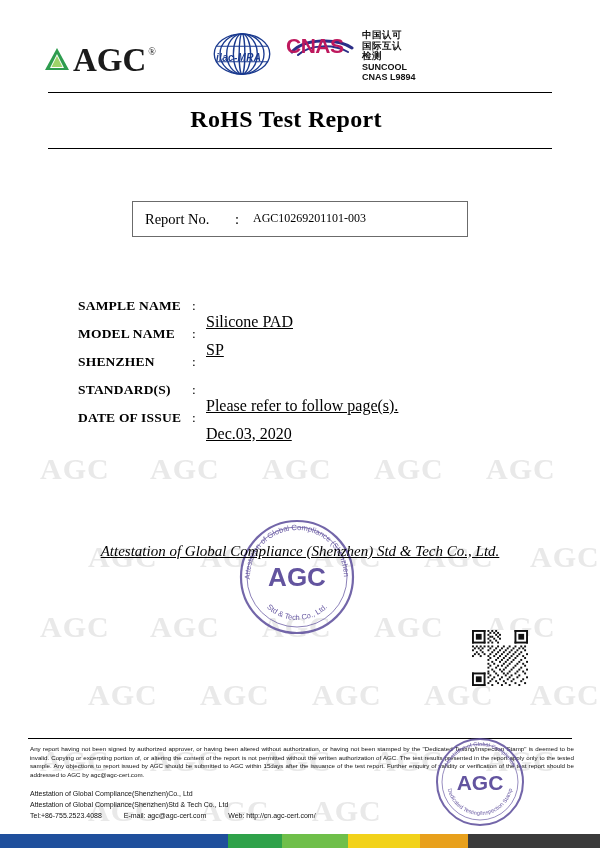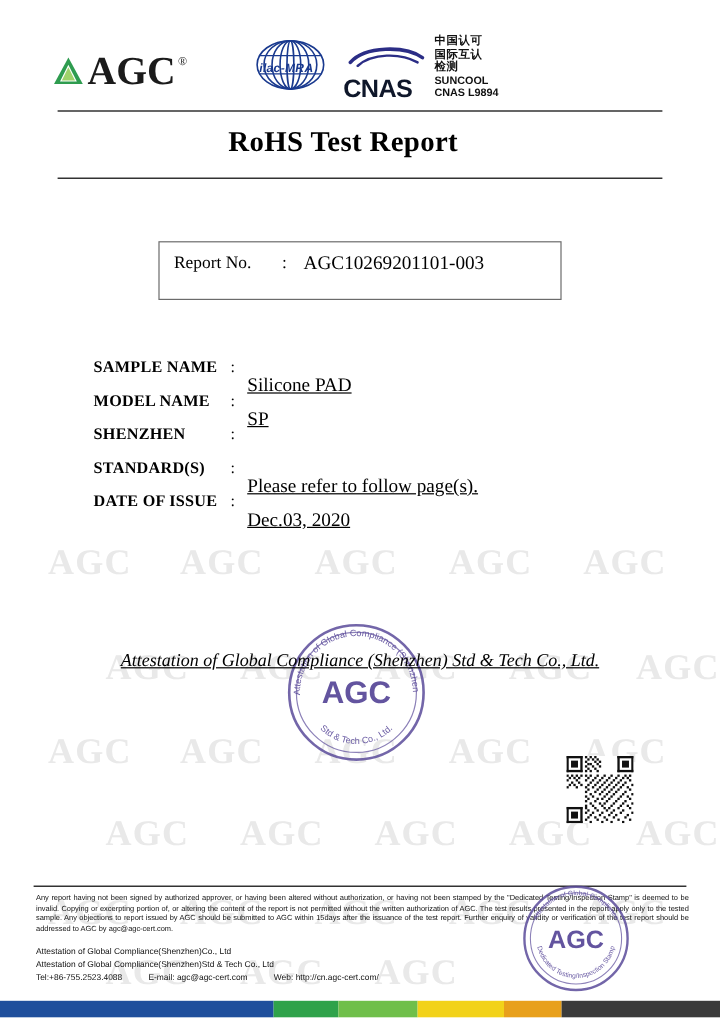--- a/index.html
+++ b/index.html
@@ -87,25 +87,25 @@
   .cnas-logo {
     position: absolute;
     left: 286px;
     top: 12px;
     width: 72px;
     height: 52px;
   }
   .cnas-word {
     position: absolute;
     left: 0;
-    top: 33px;
+    top: 4px;
     font-family: "Liberation Sans", sans-serif;
     font-size: 21px;
     font-weight: bold;
-    color: #0f172a;
+    color: #be185d;
     letter-spacing: -0.5px;
   }
   .cnas-swoosh {
     position: absolute;
     left: 4px;
     top: 6px;
   }
 
   .cnas-text {
     position: absolute;
@@ -143,21 +143,21 @@
     color: #000000;
     letter-spacing: 0.3px;
   }
 
   
   .report-box {
     position: absolute;
     left: 132px;
     top: 201px;
     width: 336px;
-    height: 49px;
+    height: 36px;
     border: 1px solid #6b6b6b;
     box-sizing: border-box;
   }
   .report-box .lbl {
     position: absolute;
     left: 12px;
     top: 9px;
     font-size: 14.5px;
     font-family: "Liberation Serif", serif;
     color: #000;
@@ -166,21 +166,21 @@
     position: absolute;
     left: 102px;
     top: 9px;
     font-size: 14.5px;
     color: #000;
   }
   .report-box .val {
     position: absolute;
     left: 120px;
     top: 9px;
-    font-size: 16px;
+    font-size: 12px;
     color: #000;
   }
 
   
   .fields {
     position: absolute;
     left: 78px;
     top: 298px;
     width: 460px;
   }

